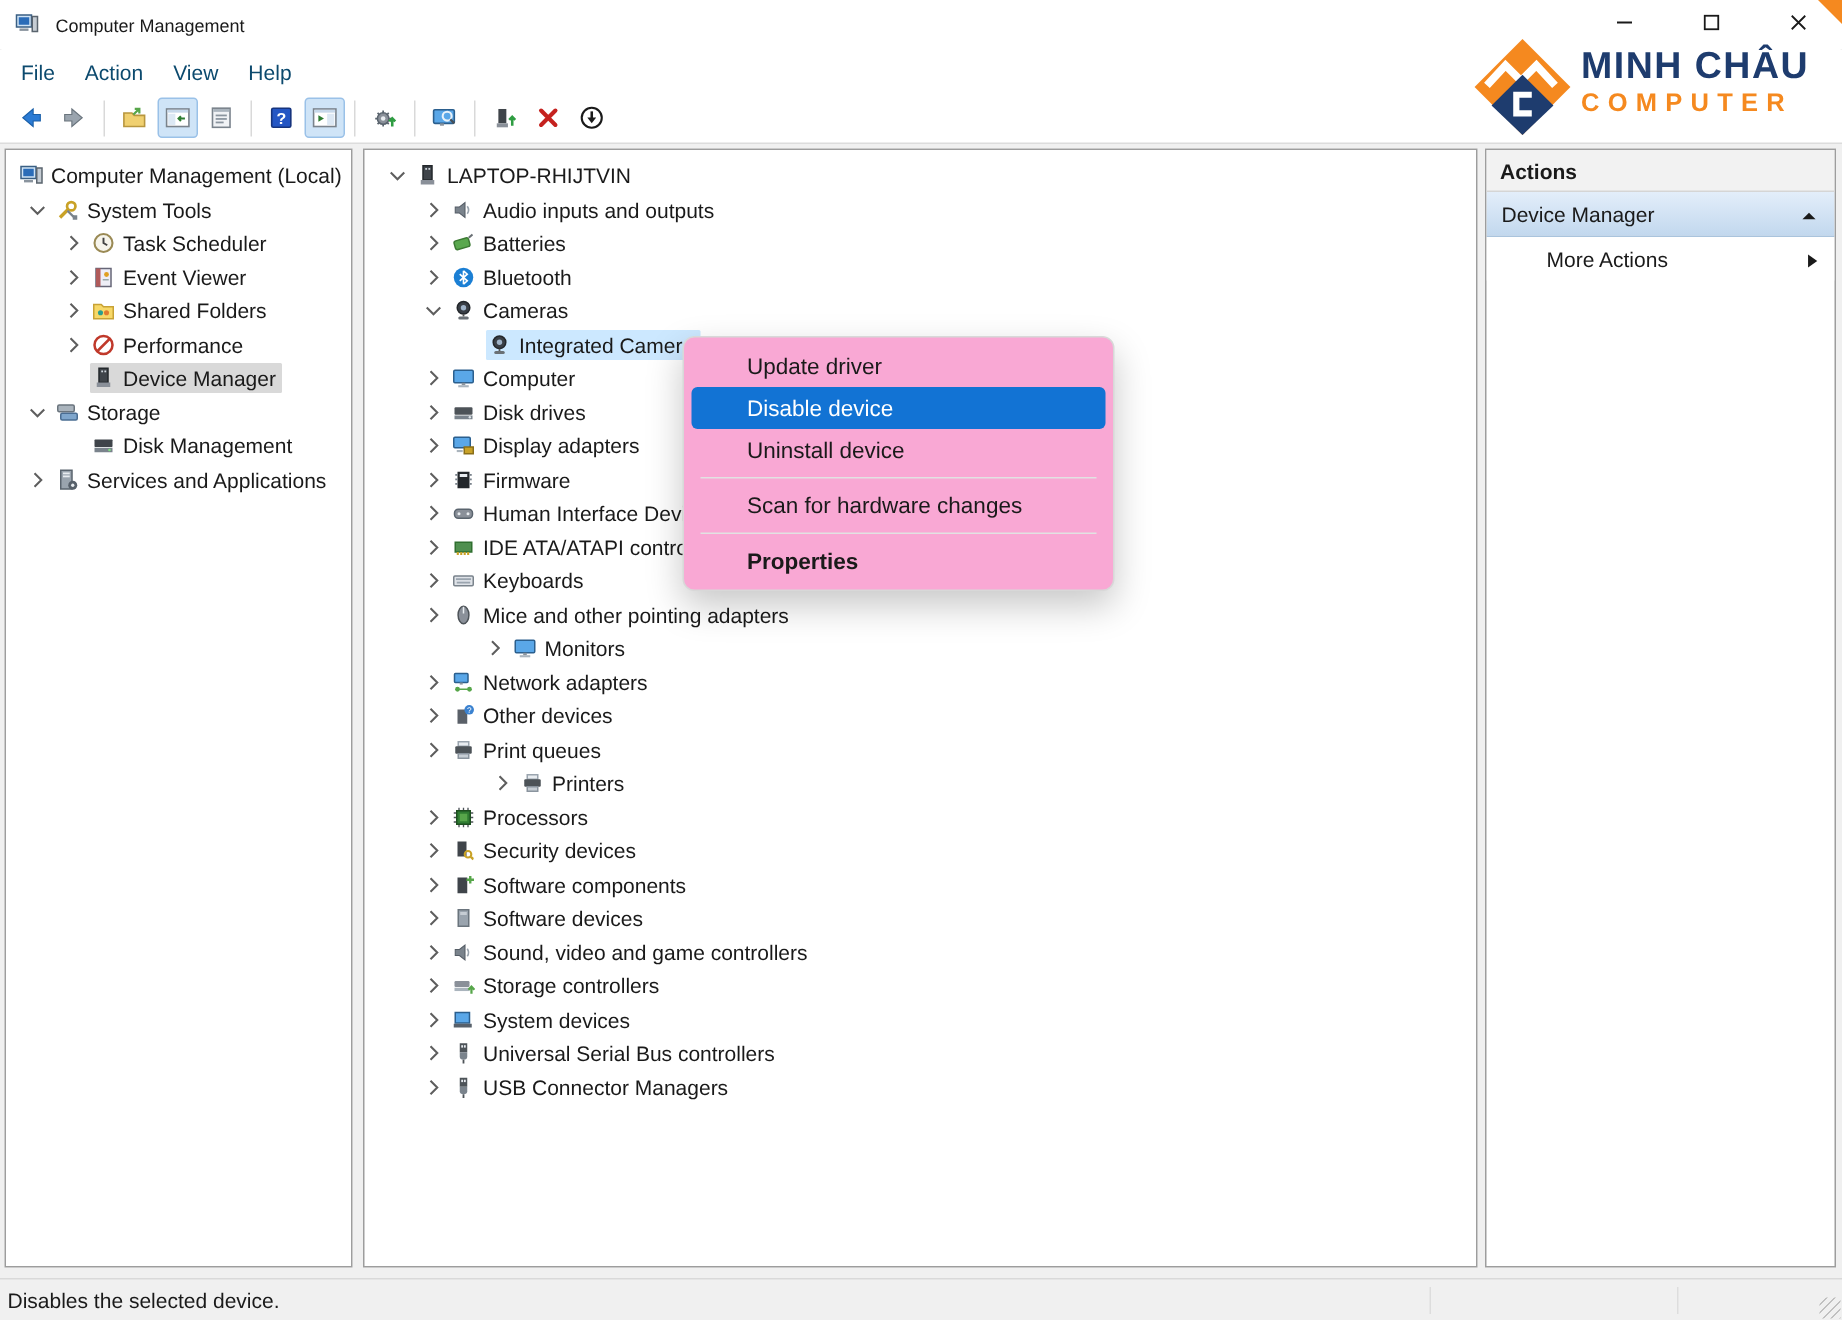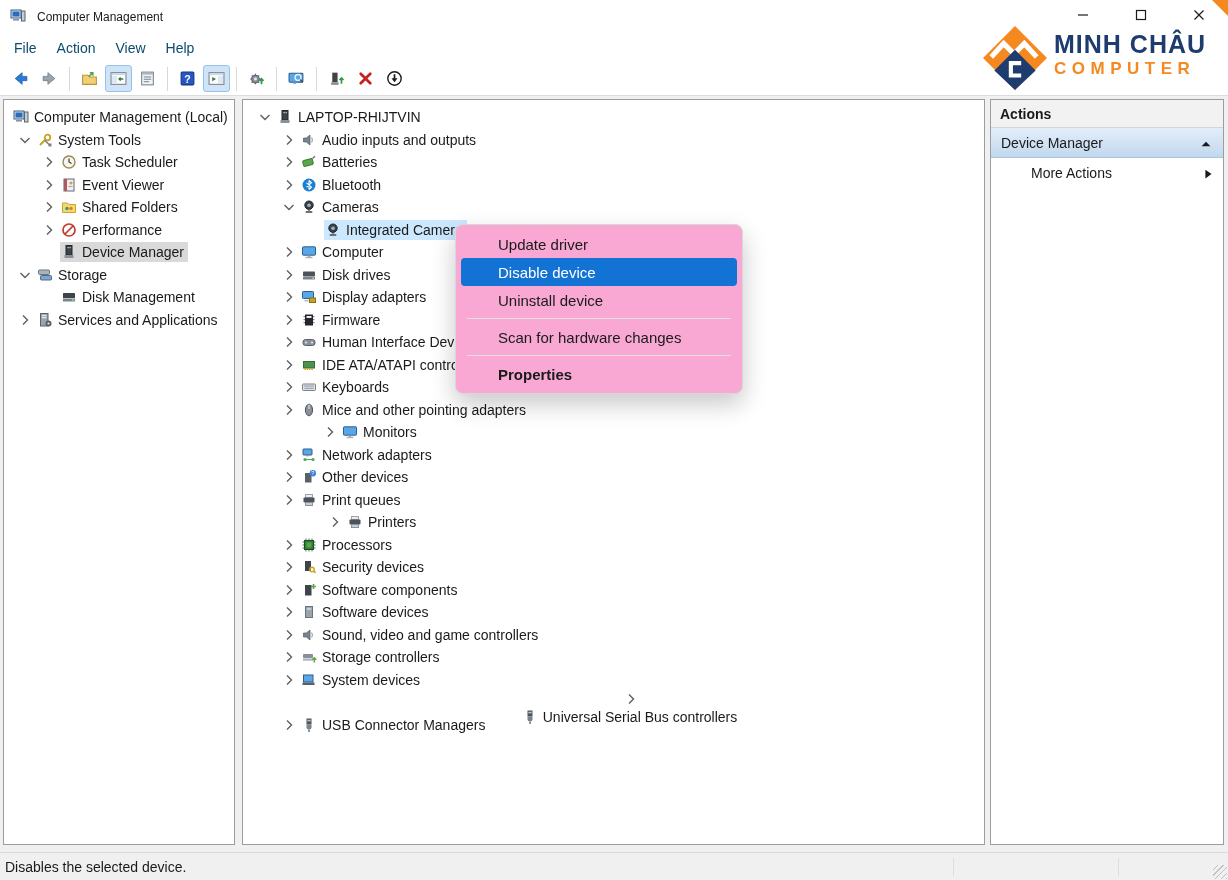--- a/index.html
+++ b/index.html
@@ -820,21 +820,21 @@
           <span class="row-hl">
             <span class="t-icon">
               <svg viewBox="0 0 16 16" width="16" height="16">
                 <rect x="2.5" y="3" width="9.5" height="7" fill="#5aa7e8" stroke="#2b5f8e"></rect>
                 <rect x="1.5" y="10.5" width="12" height="2.5" fill="#57606a"></rect>
               </svg>
             </span>
             <span>System devices</span>
           </span>
         </div>
-        <div class="tree-row" style="padding-left: 35px; flex-direction: column;">
+        <div class="tree-row" style="padding-left: 35px;">
           <button class="expander">
             <svg viewBox="0 0 16 16" width="16" height="16">
               <path d="M6 3.5 L10.5 8 L6 12.5" fill="none" stroke="#5f5f5f" stroke-width="1.4"></path>
             </svg>
           </button>
           <span class="row-hl">
             <span class="t-icon">
               <svg viewBox="0 0 16 16" width="16" height="16">
                 <rect x="5.5" y="1.5" width="5" height="6" fill="#4d5358"></rect>
                 <rect x="6.5" y="2.8" width="1.2" height="1.6" fill="#e8ecf0"></rect>

